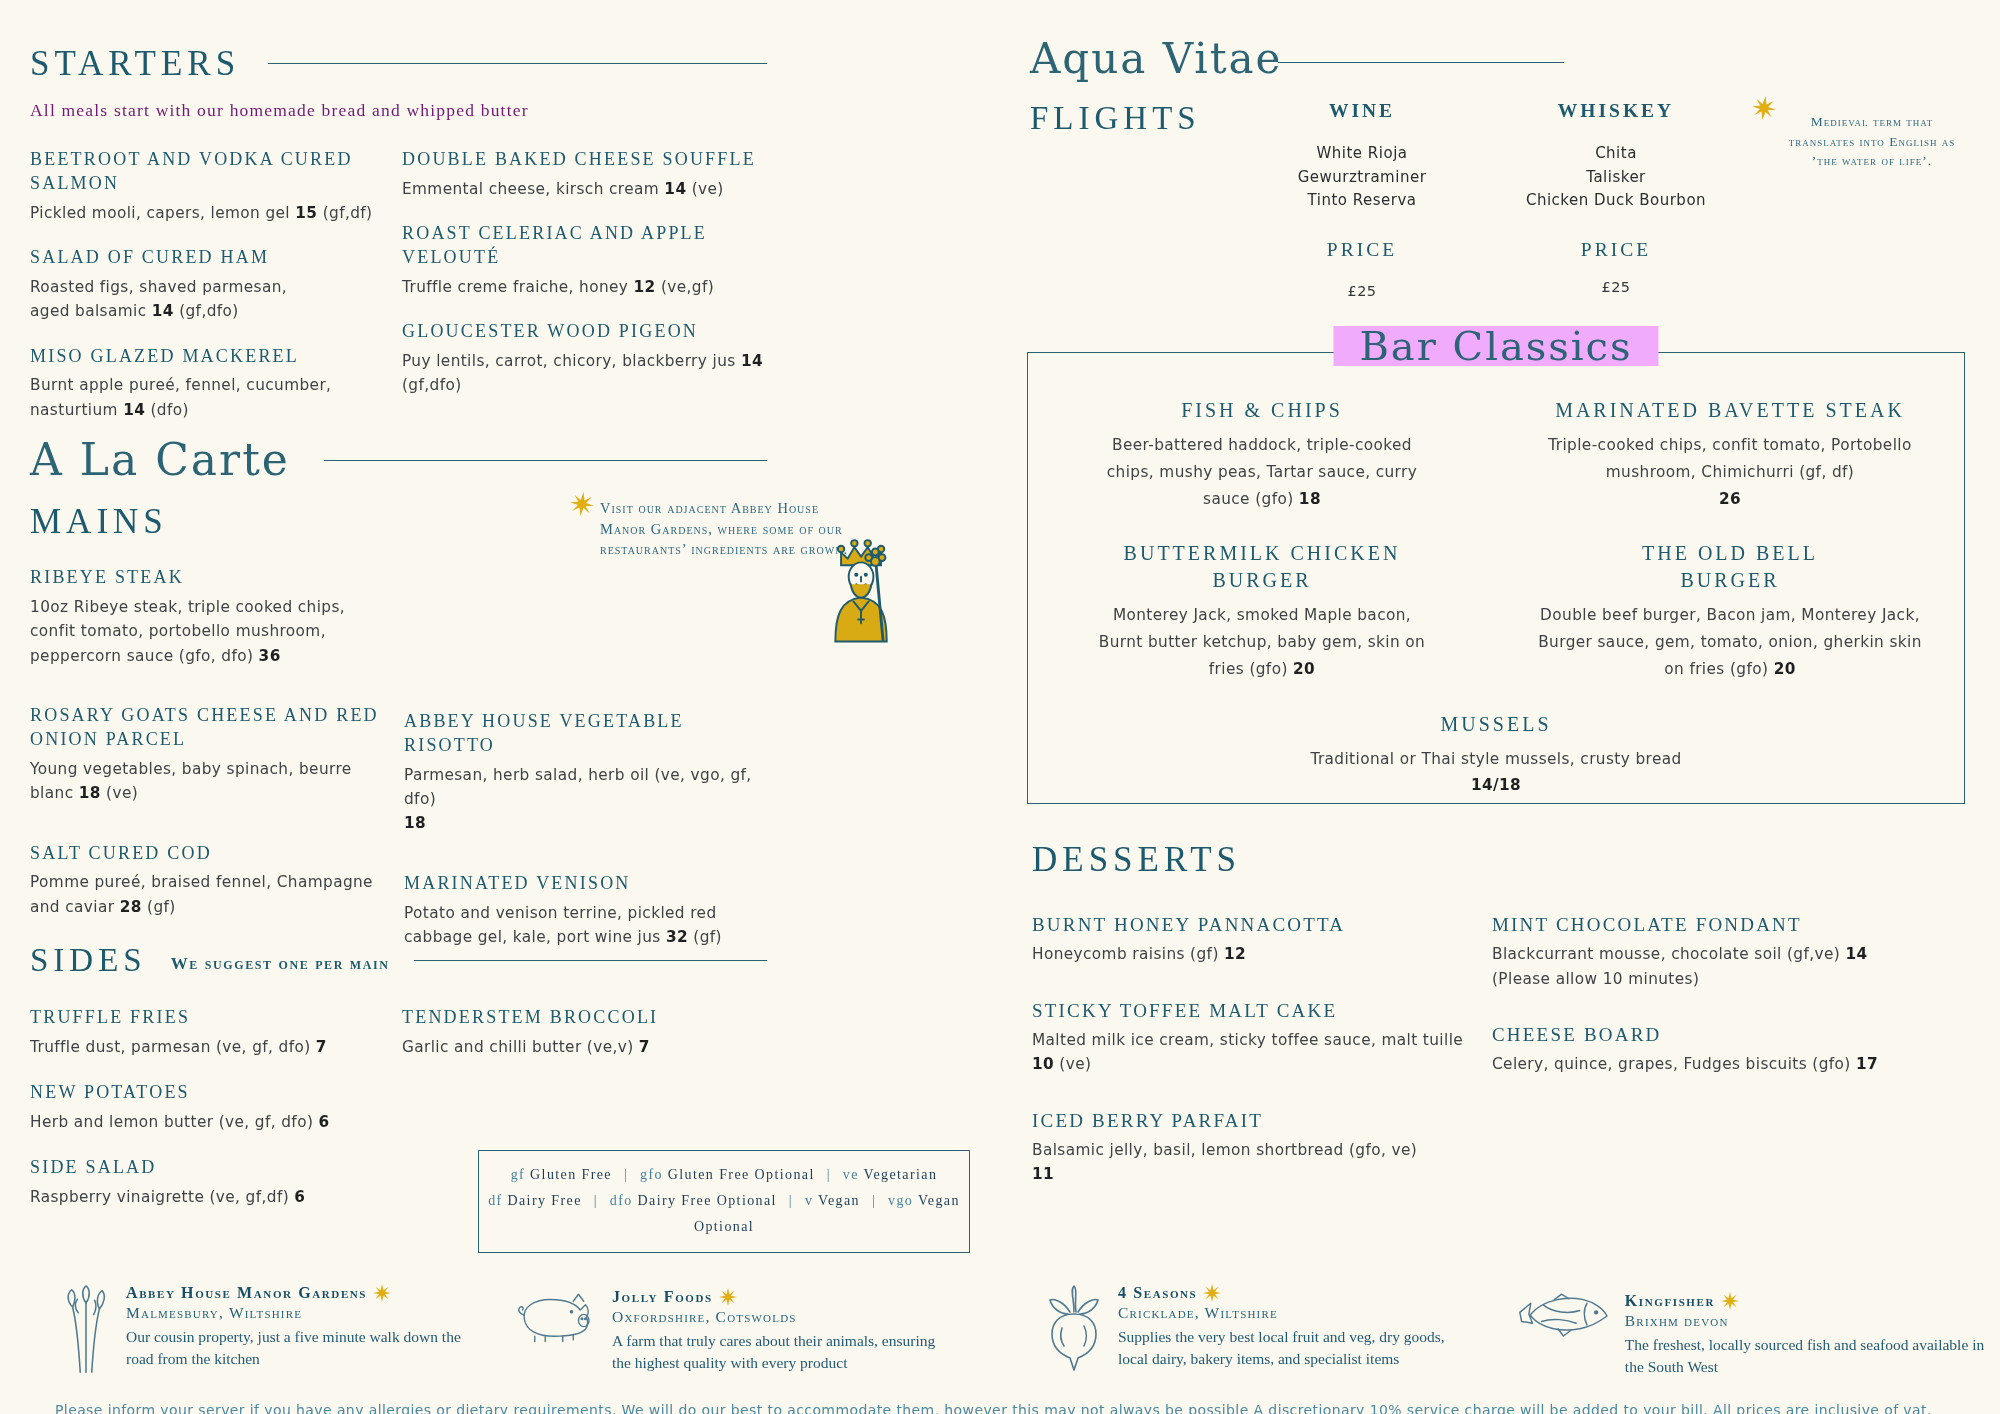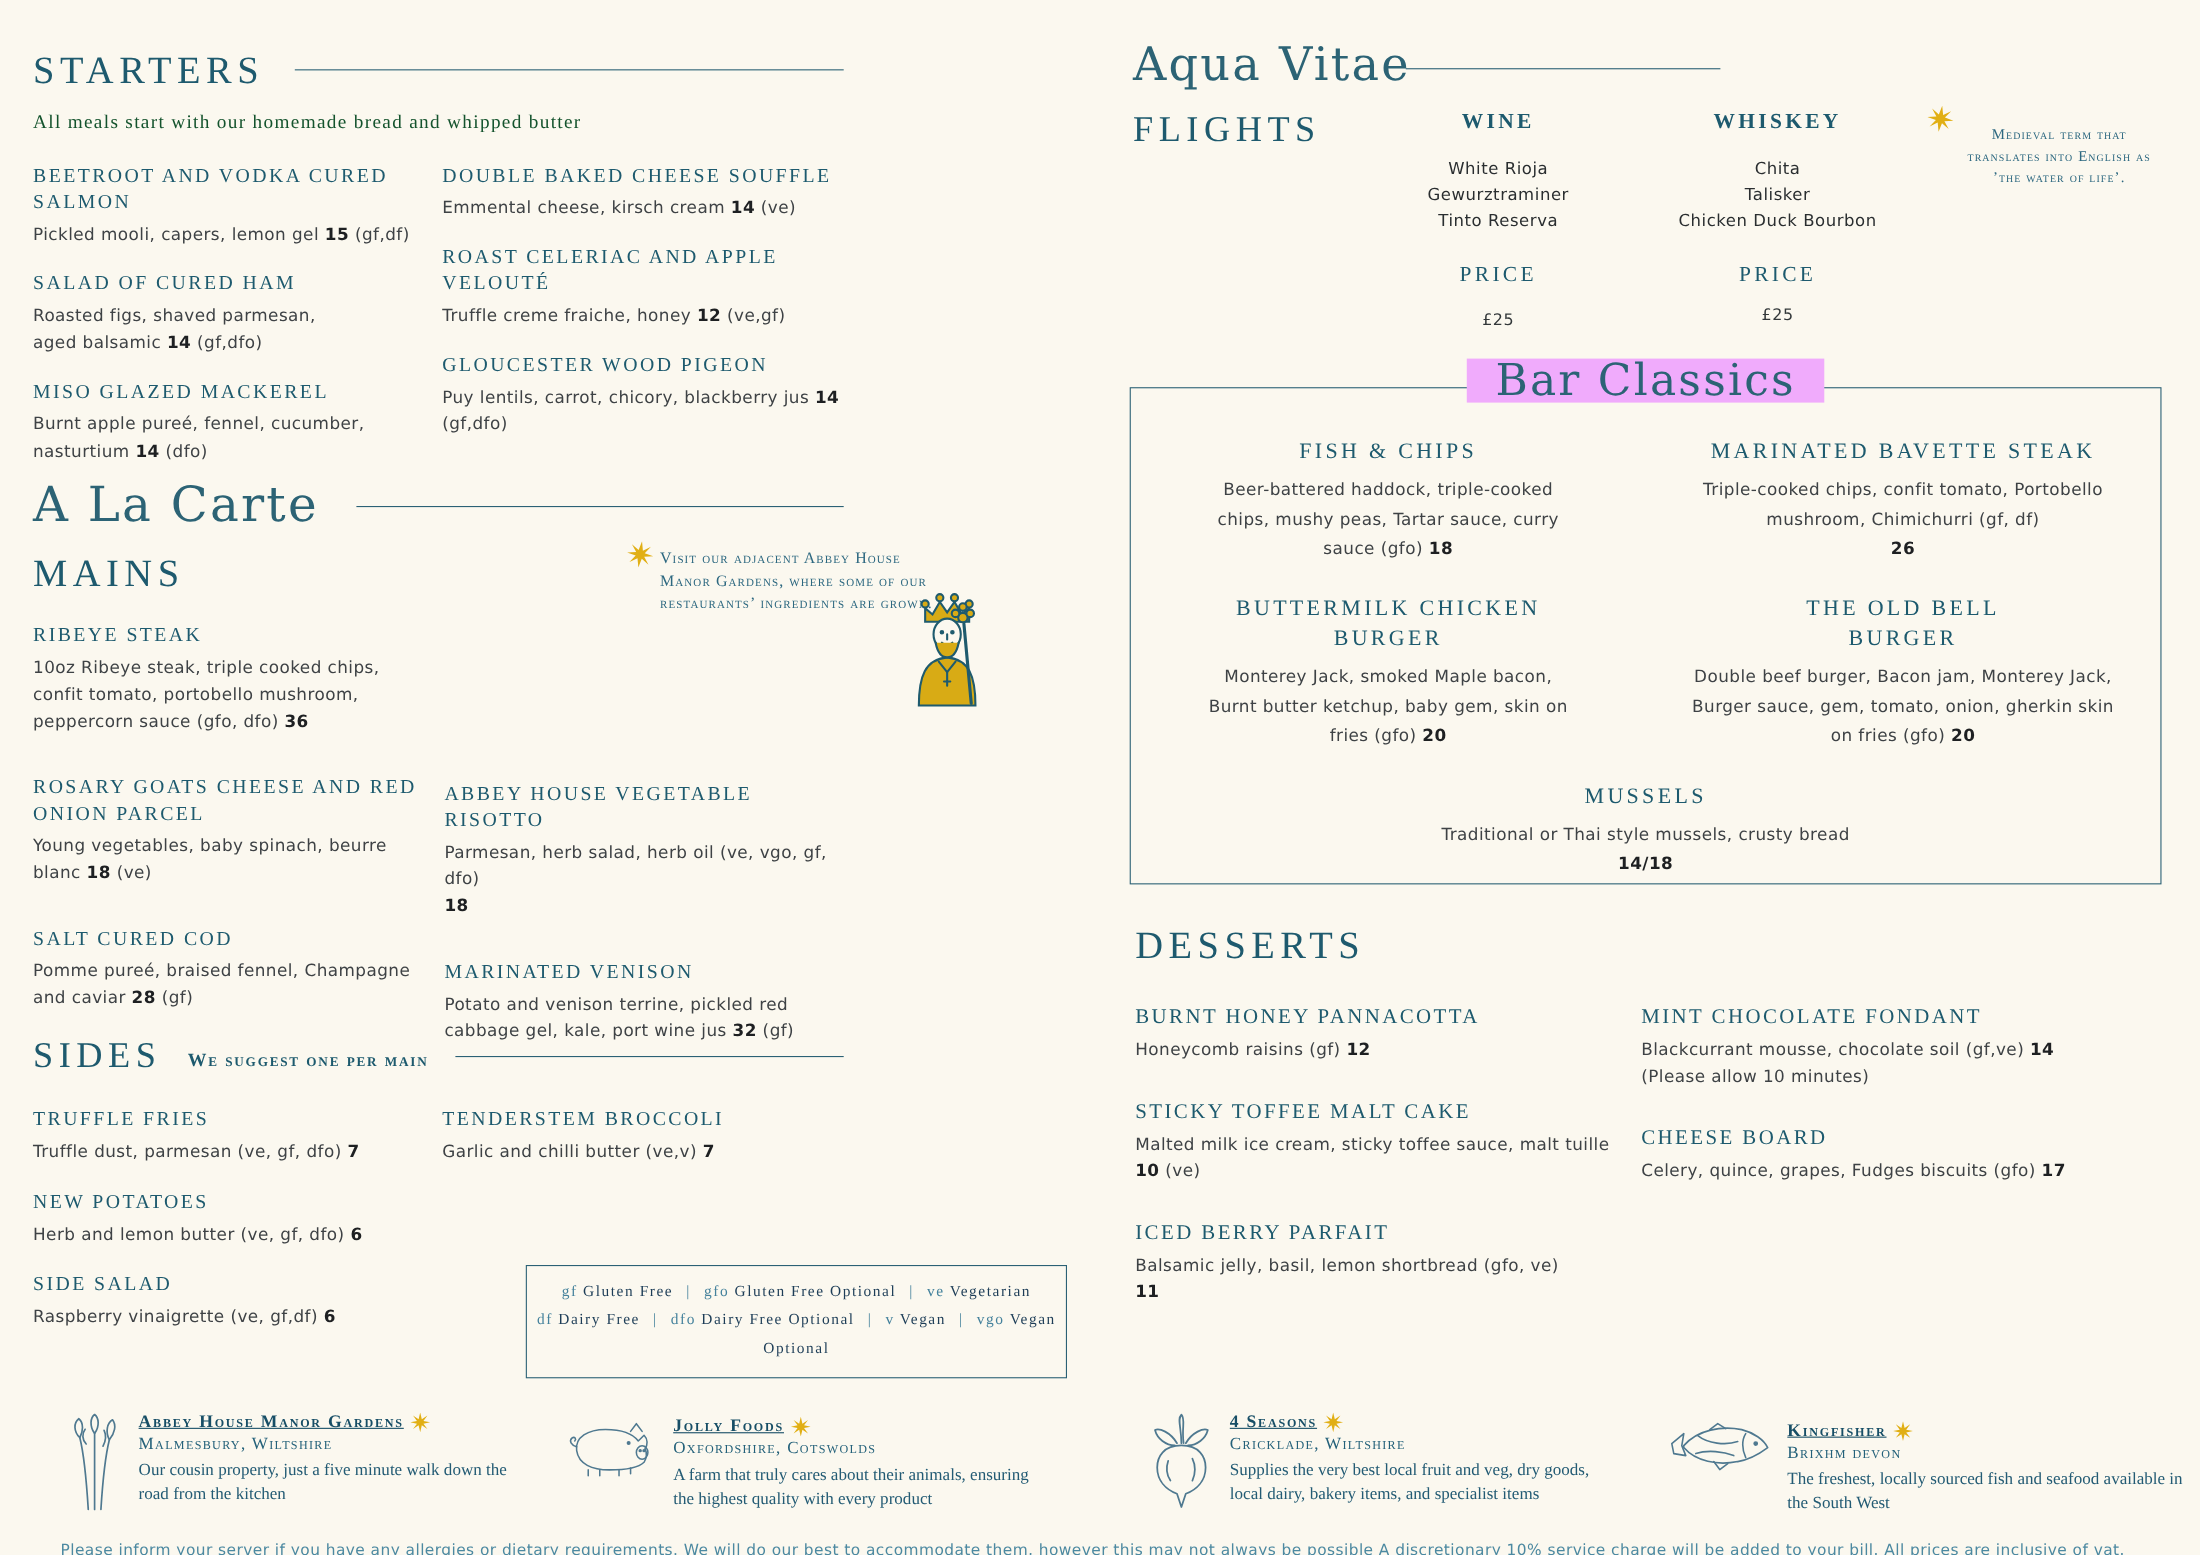--- a/index.html
+++ b/index.html
@@ -17,21 +17,21 @@
                letter-spacing:2.2px; font-size:18px; line-height:1.32; margin:0; }
   .item-desc { font-size:15.3px; line-height:1.6; letter-spacing:.4px; color:#3E4245;
                margin:5px 0 0; white-space:pre-line; }
   .item-desc b { color:#1E2022; }
   .rule { border-top:1.6px solid #2B6175; height:0; }
   .sc   { font-variant:small-caps; font-family:"Liberation Serif", serif; }
   .pre  { white-space:pre-line; }
   .starters-head { position:absolute; left:30px; top:46px; width:737px; display:flex; align-items:center; gap:28px; }
   .starters-head .rule { flex:1; }
   .subtitle { position:absolute; left:30px; top:100px; font-family:"Liberation Serif", serif;
-              font-size:17.5px; color:#14532d; letter-spacing:1.2px; margin:0; }
+              font-size:17.5px; color:#701a75; letter-spacing:1.2px; margin:0; }
   .starters-grid { position:absolute; left:30px; top:148px; width:745px; display:grid;
                    grid-template-columns:358px 1fr; column-gap:14px; }
   .starters-grid .item, .mains-grid .item { margin-bottom:21px; }
 
   .alacarte-head { position:absolute; left:30px; top:438px; width:737px; display:flex; align-items:center; gap:34px; }
   .alacarte-head .rule { flex:1; }
   .mains-title { position:absolute; left:30px; top:504px; }
   .mains-grid { position:absolute; left:30px; top:566px; width:745px; display:grid;
                 grid-template-columns:360px 1fr; column-gap:14px; }
   .mains-grid .item { margin-bottom:36px; }
@@ -87,21 +87,21 @@
   .desserts-title { position:absolute; left:1032px; top:842px; }
   .desserts-grid  { position:absolute; left:1032px; top:912px; width:935px; display:grid;
                     grid-template-columns:452px 1fr; column-gap:8px; }
   .desserts-grid .item { margin-bottom:31px; }
   .desserts-grid .item-title { font-size:19px; }
 
   
   .supplier { position:absolute; display:flex; gap:16px; align-items:flex-start; }
   .sup-text { }
   .sup-name { font-size:16px; font-weight:700; color:#174E66; letter-spacing:1.6px; margin:0;
-              display:flex; align-items:center; gap:6px;text-decoration:underline; }
+              display:flex; align-items:center; gap:6px; }
   .sup-loc  { font-size:15.5px; color:#24617A; letter-spacing:1.2px; margin:2px 0 0; }
   .sup-desc { font-family:"Liberation Serif", serif; font-size:15.5px; line-height:1.45;
               color:#235B74; margin:4px 0 0; max-width:345px; }
   .disclaimer { position:absolute; left:55px; top:1388px; width:1900px; font-size:14px;
                 letter-spacing:.4px; color:#4C89A1; }
 
   .star-svg { display:inline-block; vertical-align:middle; }
   svg.line-icon { stroke:#4F7990; fill:none; stroke-width:1.6; stroke-linecap:round; stroke-linejoin:round; }
 </style>
 </head>

